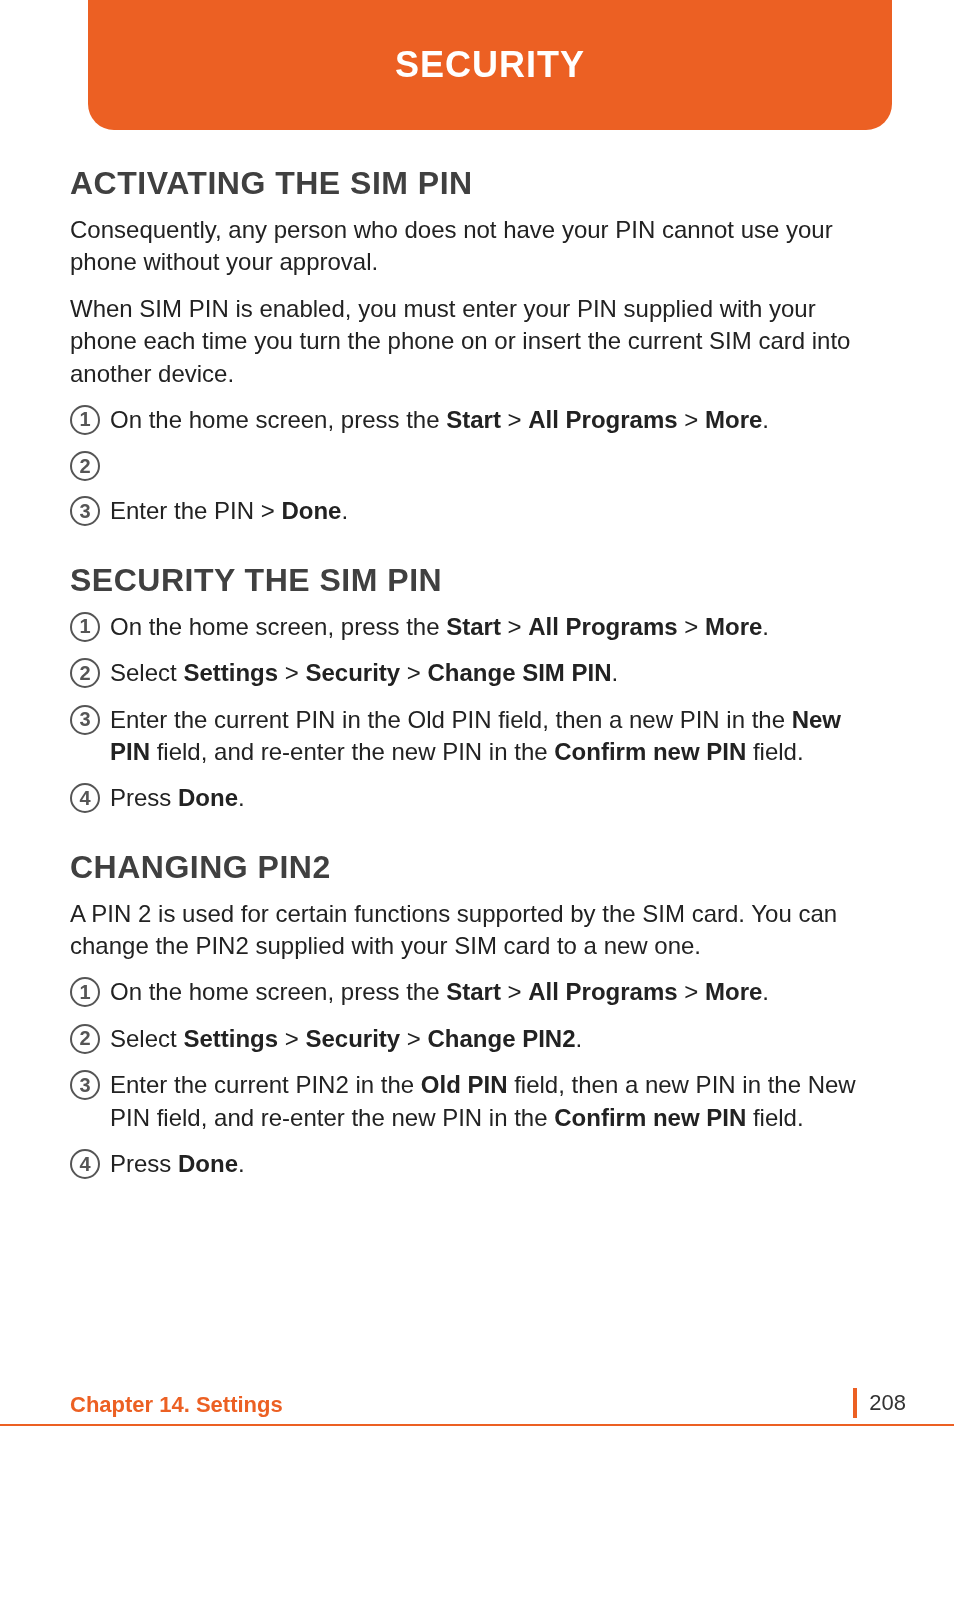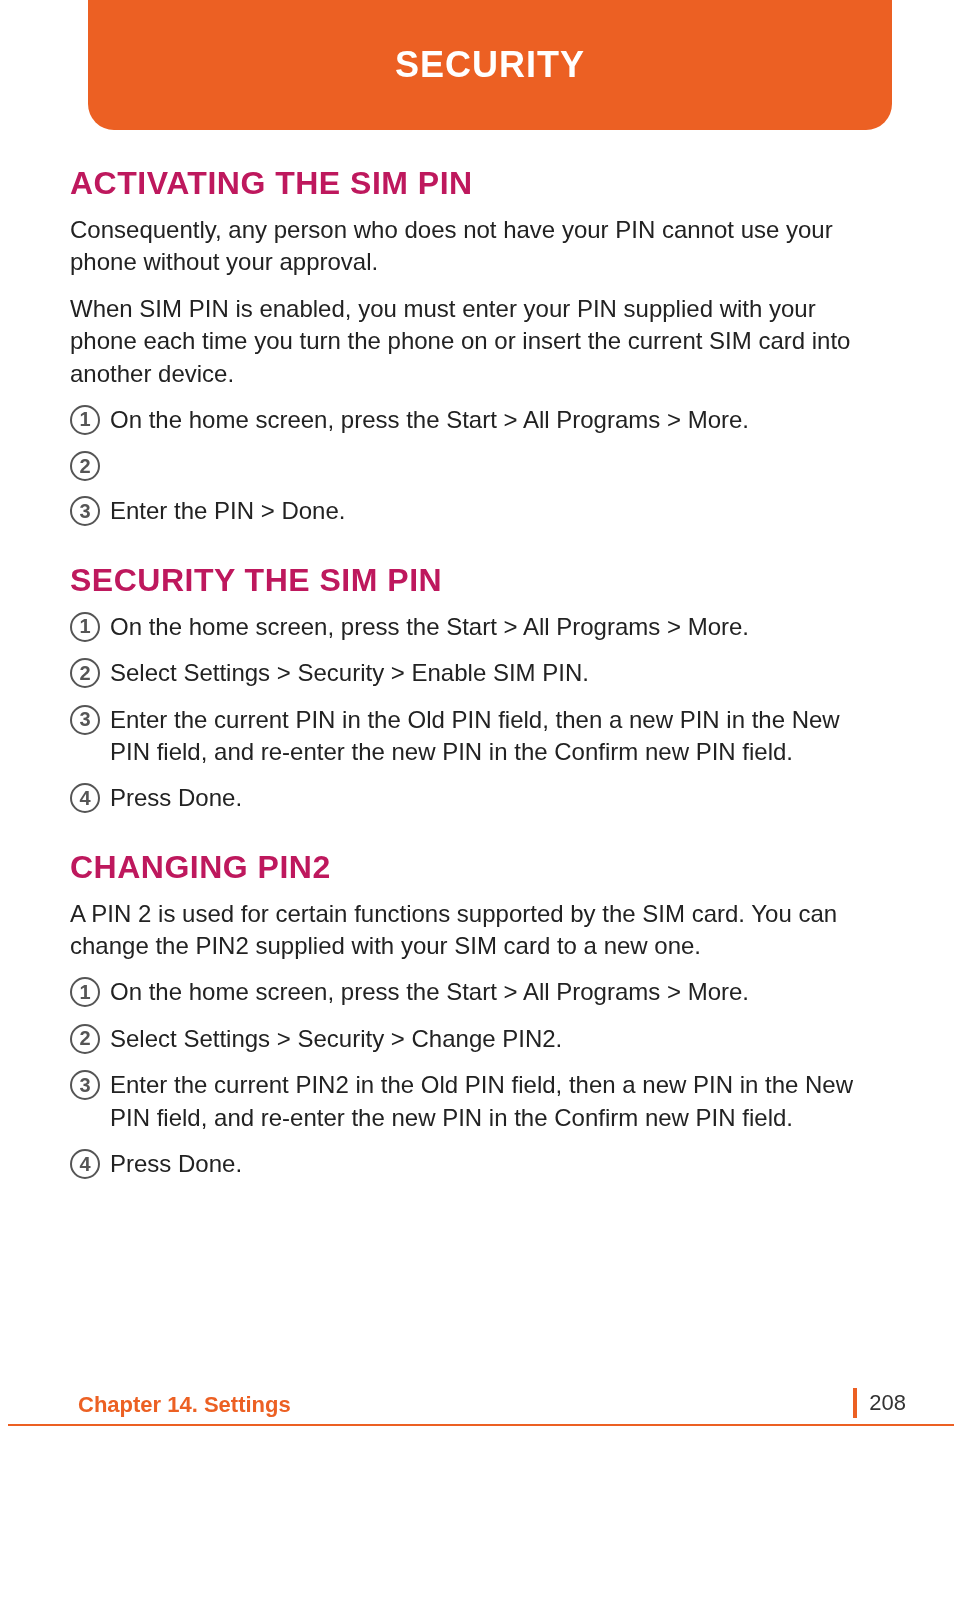--- a/index.html
+++ b/index.html
@@ -29,21 +29,21 @@
     font-weight: bold;
     letter-spacing: 1px;
   }
   .content {
     position: absolute;
     top: 165px;
     left: 70px;
     right: 70px;
   }
   .section-heading {
-    color: #be185d;
+    color: #404040;
     font-size: 32px;
     font-weight: bold;
     font-family: "Arial Narrow", Arial, sans-serif;
     font-stretch: condensed;
     letter-spacing: 0.5px;
     margin-top: 34px;
     margin-bottom: 12px;
   }
   .section-heading.first { margin-top: 0; }
   .intro {
@@ -70,29 +70,28 @@
     font-weight: bold;
     color: #555;
     margin-right: 10px;
     margin-top: 1px;
   }
   .step-text {
     font-size: 24px;
     color: #222;
     line-height: 1.35;
   }
-  .step-text b { font-weight: normal; }
+  .step-text b { font-weight: bold; }
   .footer {
     position: absolute;
     left: 0;
     right: 0;
     bottom: 196px;
     height: 34px;
     border-bottom: 2px solid #ec6023;
-    margin-left: 8px;
   }
   .footer-inner {
     position: absolute;
     left: 70px;
     right: 48px;
     bottom: 6px;
     display: flex;
     align-items: flex-end;
     justify-content: space-between;
   }
@@ -141,21 +140,21 @@
       <div class="step-num">3</div>
       <div class="step-text">Enter the PIN &gt; <b>Done</b>.</div>
     </div>
     <div class="section-heading">SECURITY THE SIM PIN</div>
     <div class="step">
       <div class="step-num">1</div>
       <div class="step-text">On the home screen, press the <b>Start</b> &gt; <b>All Programs</b> &gt; <b>More</b>.</div>
     </div>
     <div class="step">
       <div class="step-num">2</div>
-      <div class="step-text">Select <b>Settings</b> &gt; <b>Security</b> &gt; <b>Enable SIM PIN</b>.</div>
+      <div class="step-text">Select <b>Settings</b> &gt; <b>Security</b> &gt; <b>Change SIM PIN</b>.</div>
     </div>
     <div class="step">
       <div class="step-num">3</div>
       <div class="step-text">Enter the current PIN in the Old PIN field, then a new PIN in the <b>New PIN</b> field, and re-enter the new PIN in the <b>Confirm new PIN</b> field.</div>
     </div>
     <div class="step">
       <div class="step-num">4</div>
       <div class="step-text">Press <b>Done</b>.</div>
     </div>
     <div class="section-heading">CHANGING PIN2</div>

